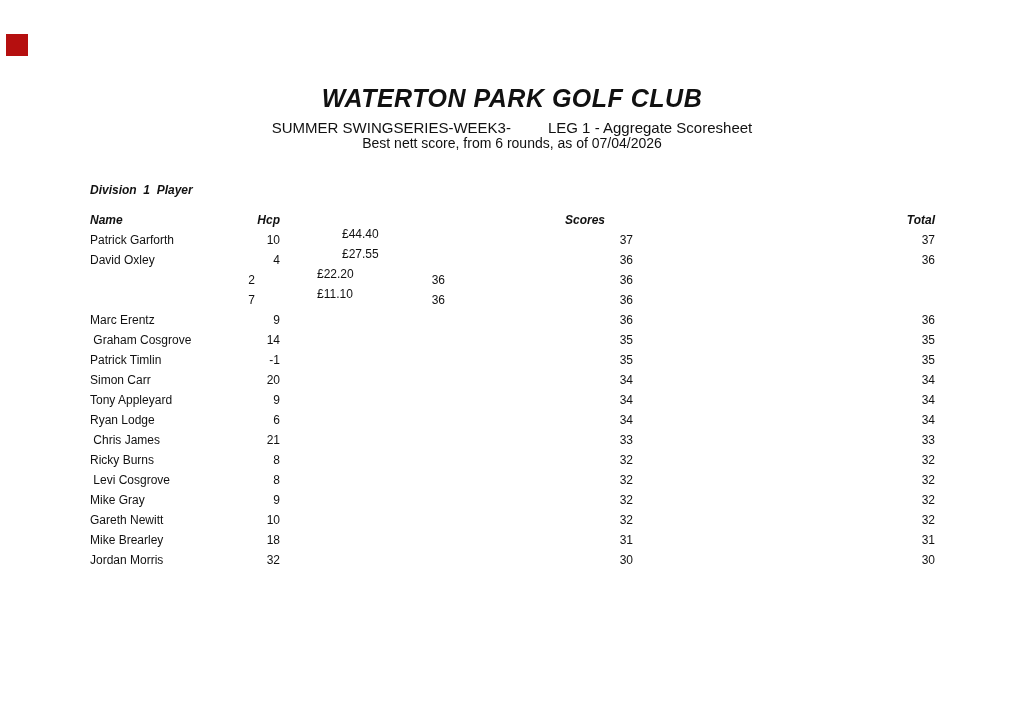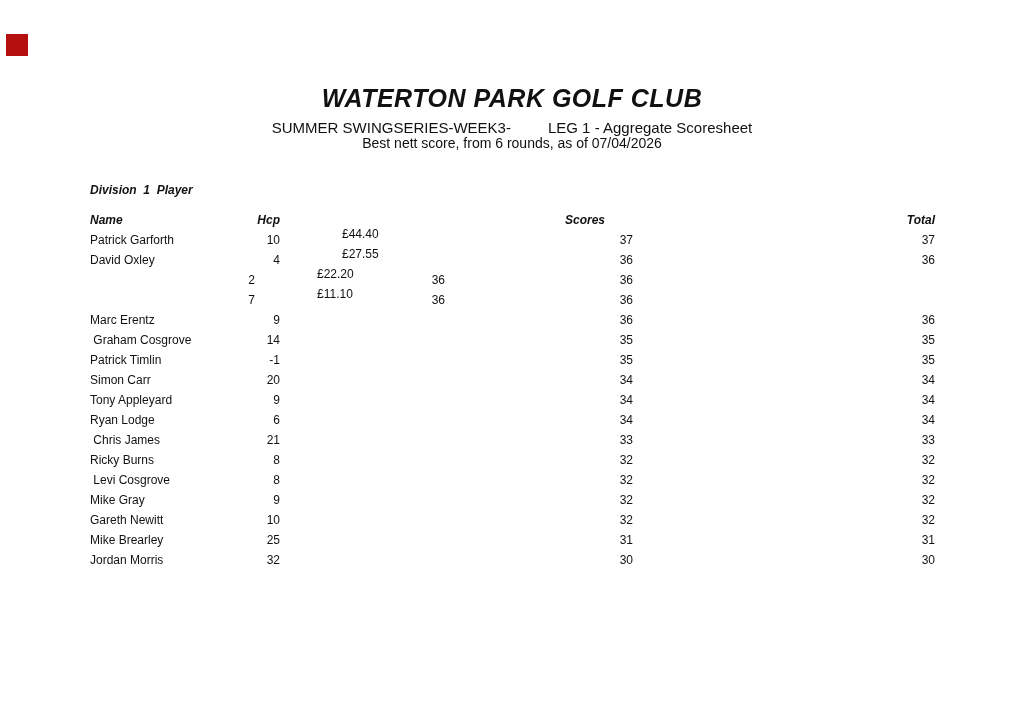--- a/index.html
+++ b/index.html
@@ -226,21 +226,21 @@
     </div>
     <div class="t-row">
       <span class="c-name">Gareth Newitt</span>
       <span class="c-hcp">10</span>
       <span class="c-prize"><span class="prize-val"></span></span>
       <span class="c-score">32</span>
       <span class="c-total">32</span>
     </div>
     <div class="t-row">
       <span class="c-name">Mike Brearley</span>
-      <span class="c-hcp">25</span>
+      <span class="c-hcp">18</span>
       <span class="c-prize"><span class="prize-val"></span></span>
       <span class="c-score">31</span>
       <span class="c-total">31</span>
     </div>
     <div class="t-row">
       <span class="c-name">Jordan Morris</span>
       <span class="c-hcp">32</span>
       <span class="c-prize"><span class="prize-val"></span></span>
       <span class="c-score">30</span>
       <span class="c-total">30</span>

